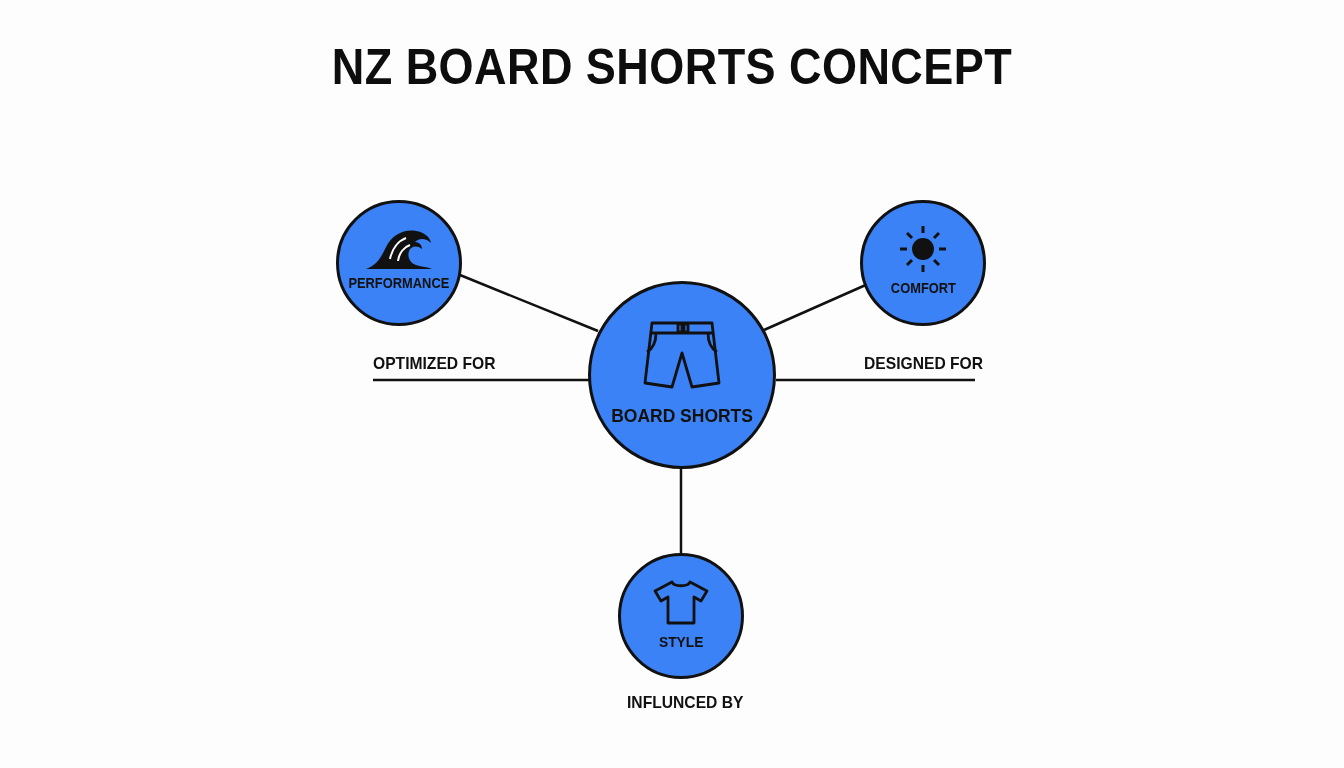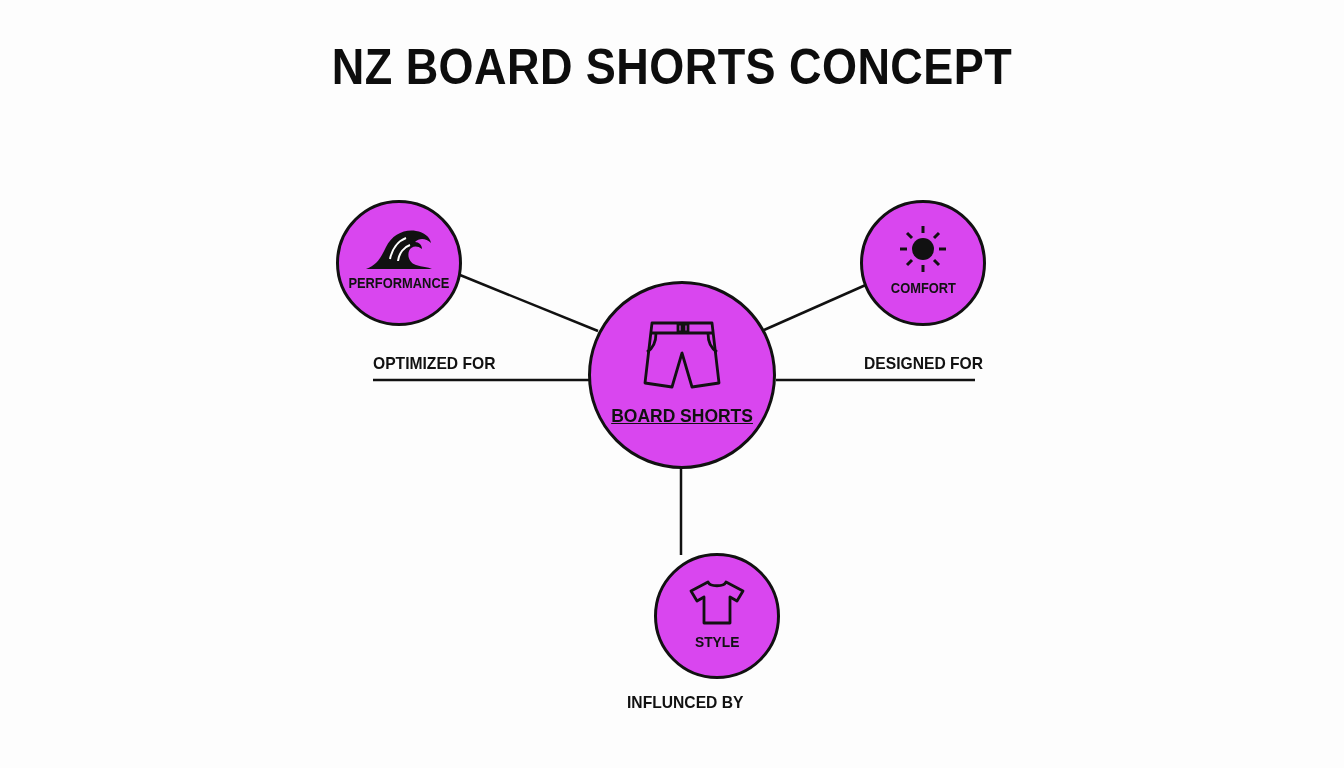--- a/index.html
+++ b/index.html
@@ -14,21 +14,21 @@
     position: absolute; left: 0; right: 0; top: 38px;
     text-align: center;
     font-size: 50px; font-weight: 700; letter-spacing: 0.5px;
     transform: scaleX(0.9);
     color: #0d0d0d;
   }
   svg.links { position: absolute; left: 0; top: 0; }
   .node {
     position: absolute;
     border: 3px solid #111; border-radius: 50%;
-    background: #d946ef;
+    background: #3b82f6;
     box-sizing: border-box;
     display: flex; flex-direction: column; align-items: center; justify-content: center;
   }
   .node .label {
     font-weight: 700; color: #111; transform: scaleX(0.92);
     white-space: nowrap;
   }
   .node .icon { display: block; }
   .edge-label {
     position: absolute; font-weight: 700; font-size: 17px; color: #111;
@@ -72,35 +72,35 @@
       <line x1="41" y1="25" x2="48" y2="25"></line>
       <line x1="9" y1="9" x2="14" y2="14"></line>
       <line x1="36" y1="36" x2="41" y2="41"></line>
       <line x1="41" y1="9" x2="36" y2="14"></line>
       <line x1="9" y1="41" x2="14" y2="36"></line>
     </g>
   </svg>
   <div class="label" style="font-size:14px; margin-top:6px;">COMFORT</div>
 </div>
 
-<div class="node" style="left:588px; top:281px; width:188px; height:188px; border-width:3.5px;text-decoration:underline;">
+<div class="node" style="left:588px; top:281px; width:188px; height:188px; border-width:3.5px;">
   <svg class="icon" width="80" height="72" viewBox="0 0 80 72" style="margin-top:-4px;">
     <g fill="none" stroke="#111" stroke-width="2.8" stroke-linejoin="round">
       <path d="M10 4 L70 4 L77 64 L50 68 L40 34 L30 68 L3 64 Z"></path>
       <line x1="9" y1="14" x2="71" y2="14"></line>
       <rect x="36" y="5" width="4" height="8"></rect>
       <rect x="42" y="5" width="4" height="8"></rect>
       <path d="M14 14 C14 24 10 30 5 33"></path>
       <path d="M66 14 C66 24 70 30 75 33"></path>
     </g>
   </svg>
   <div class="label" style="font-size:19px; margin-top:14px;">BOARD SHORTS</div>
 </div>
 
-<div class="node" style="left:654px; top:553px; width:126px; height:126px;">
+<div class="node" style="left:618px; top:553px; width:126px; height:126px;">
   <svg class="icon" width="58" height="46" viewBox="0 0 58 46" style="margin-top:-4px;">
     <path d="M20 3 C22 8 36 8 38 3 L55 12 L49 22 L42 18 L42 44 L16 44 L16 18 L9 22 L3 12 Z" fill="none" stroke="#111" stroke-width="2.8" stroke-linejoin="round"></path>
   </svg>
   <div class="label" style="font-size:15px; margin-top:8px;">STYLE</div>
 </div>
 
 <div class="edge-label" style="left:373px; top:354px;">OPTIMIZED FOR</div>
 <div class="edge-label" style="left:864px; top:354px;">DESIGNED FOR</div>
 <div class="edge-label" style="left:627px; top:693px;">INFLUNCED BY</div>
 

